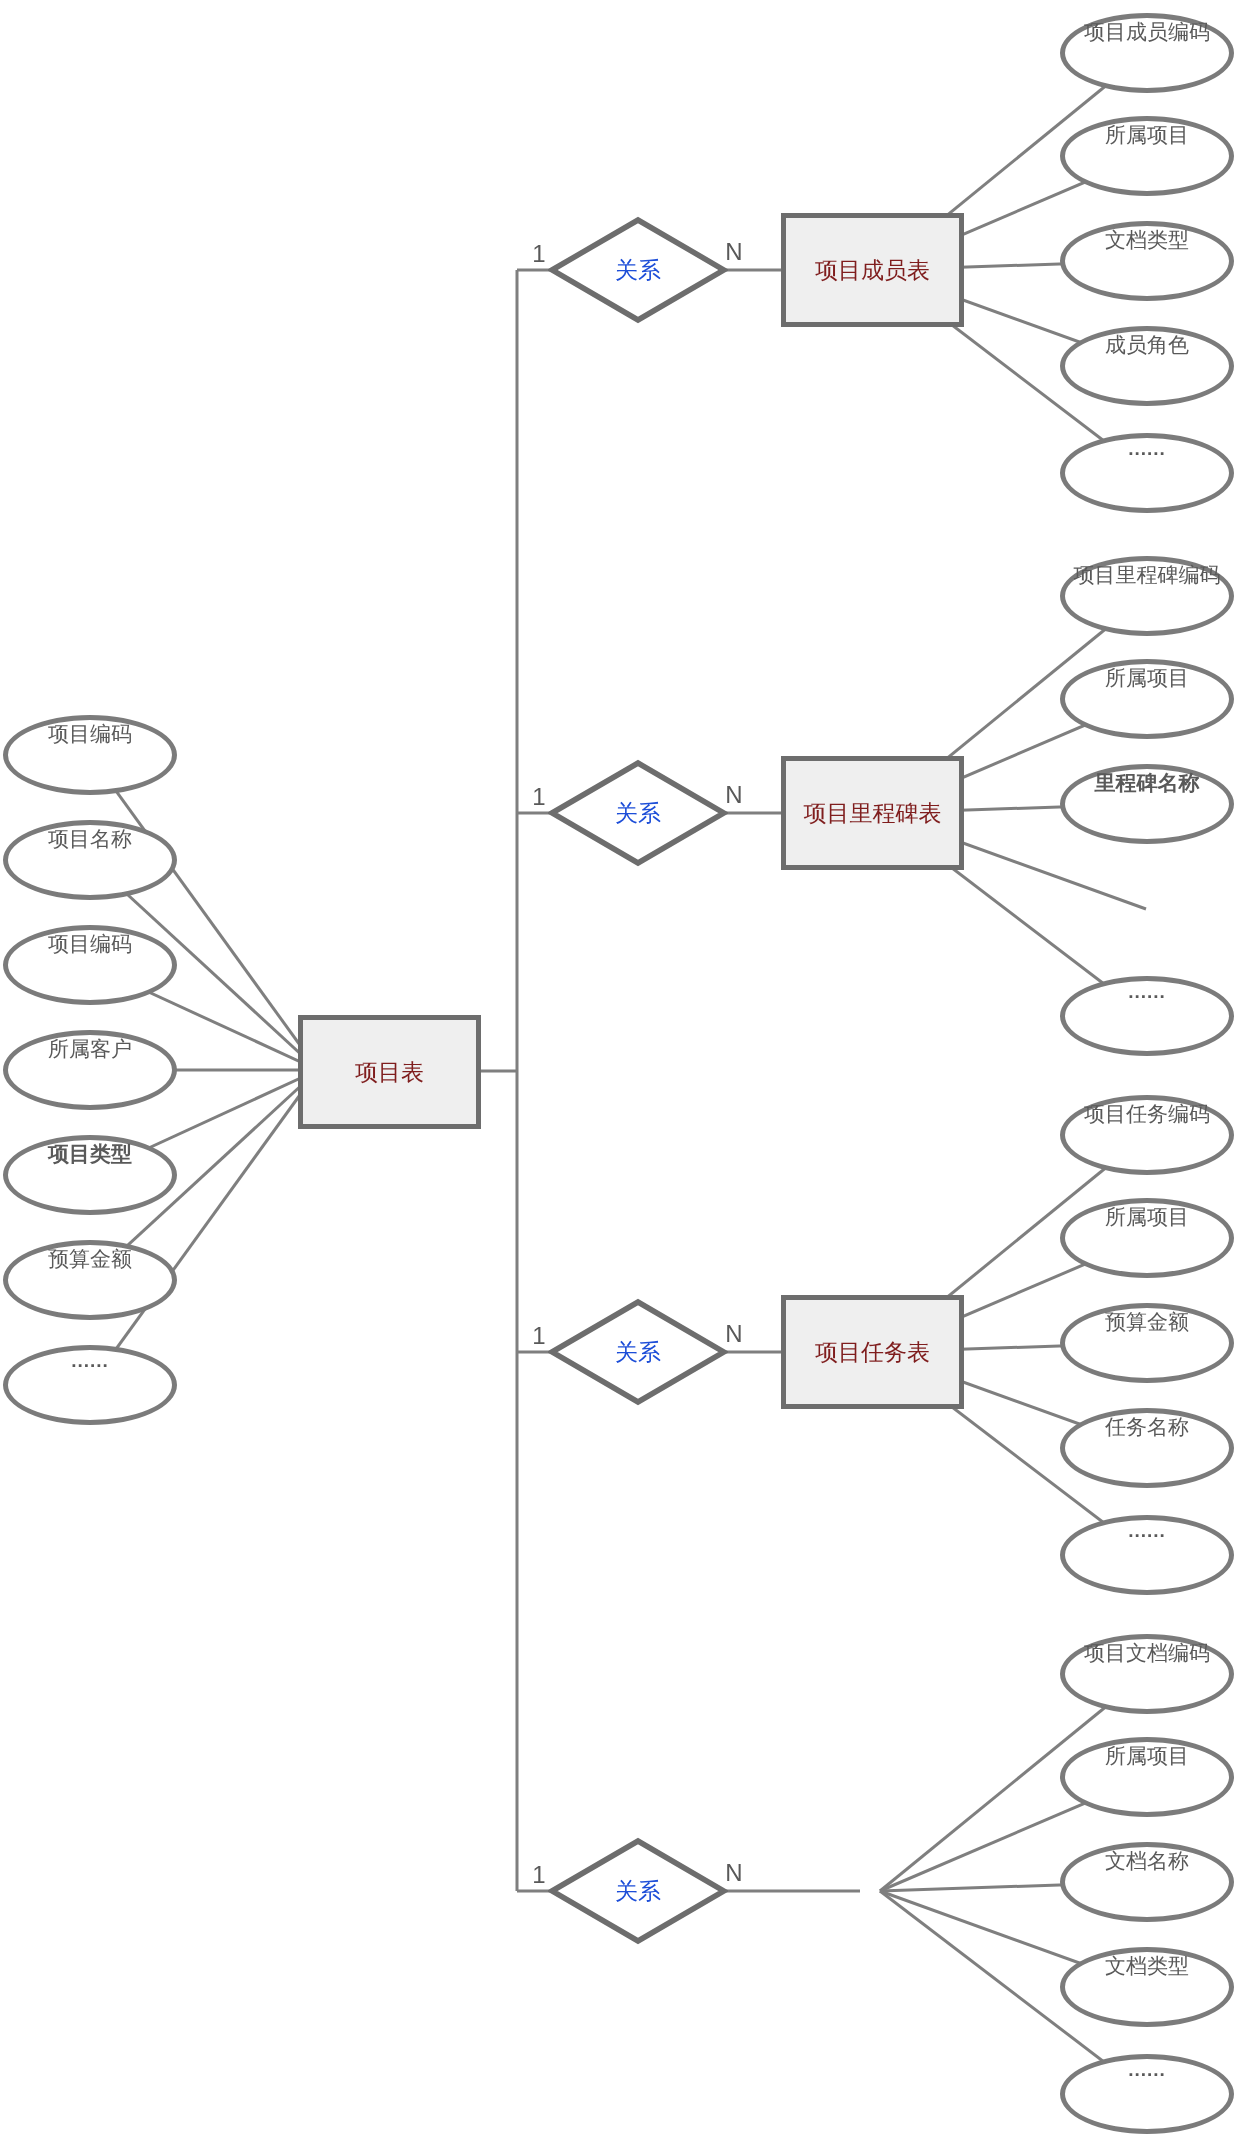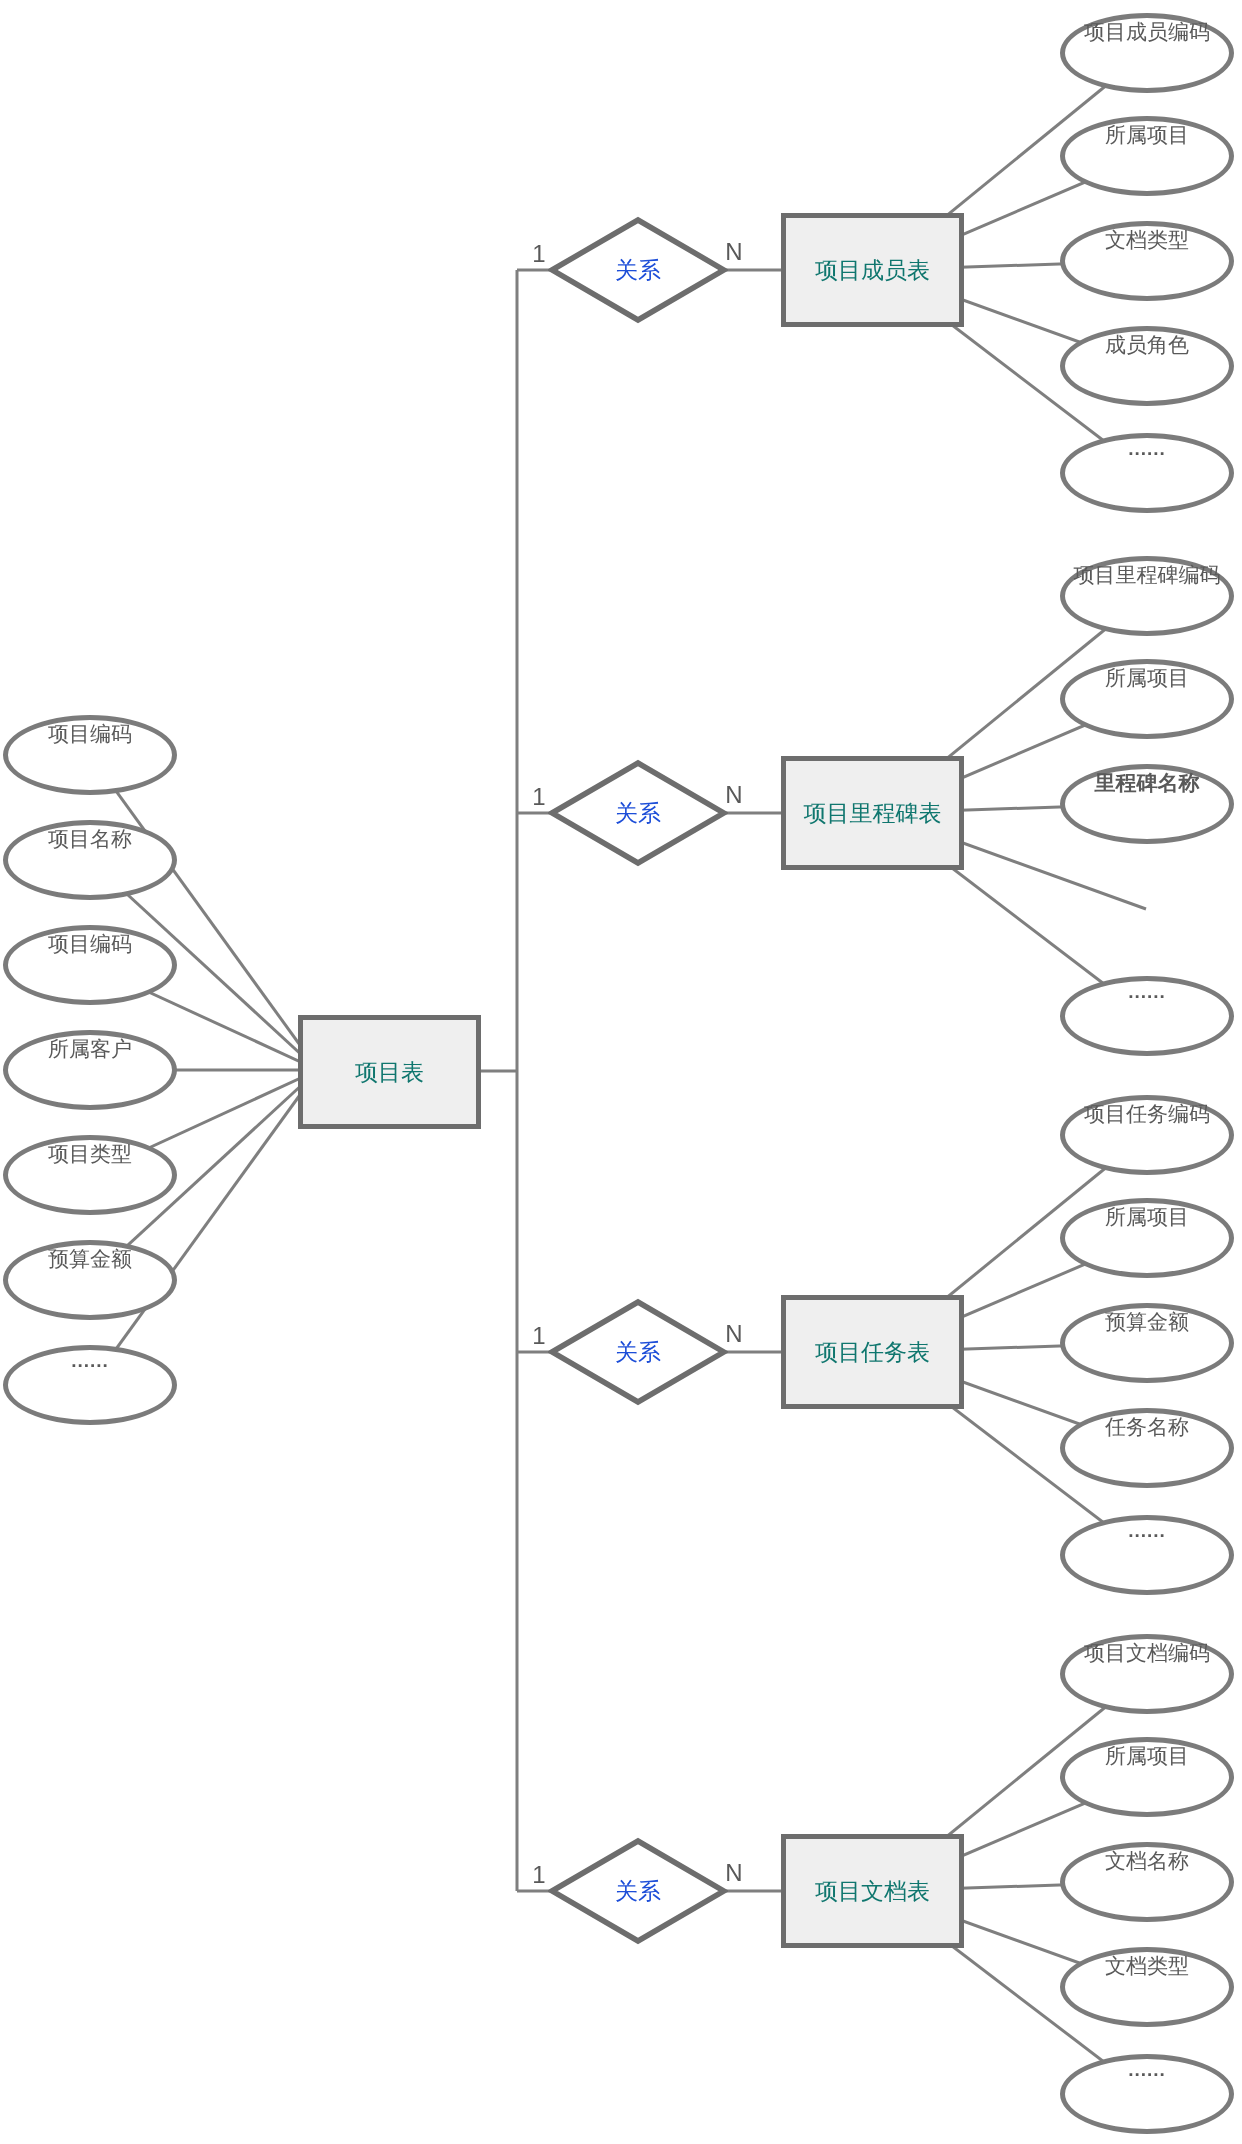--- a/index.html
+++ b/index.html
@@ -42,21 +42,21 @@
     box-sizing: border-box;
     border: 5px solid #6d6d6d;
     background: #efefef;
     display: flex;
     align-items: center;
     justify-content: center;
     z-index: 2;
   }
   .entity .lbl {
     font-size: 23px;
-    color: #0f766e;
+    color: #7f1d1d;
     white-space: nowrap;
     text-align: center;
   }
   .diamond {
     position: absolute;
     width: 180px;
     height: 110px;
     z-index: 2;
   }
   .diamond svg { position: absolute; left: 0; top: 0; }
@@ -140,21 +140,21 @@
     </div>
   <div class="ellipse" style="left:3px; top:820px;">
       <span class="lbl">项目名称</span>
     </div>
   <div class="ellipse" style="left:3px; top:925px;">
       <span class="lbl">项目编码</span>
     </div>
   <div class="ellipse" style="left:3px; top:1030px;">
       <span class="lbl">所属客户</span>
     </div>
-  <div class="ellipse" style="left:3px; top:1135px;">
+  <div class="ellipse" style="left:3px; top:1135px;font-weight:bold;">
       <span class="lbl">项目类型</span>
     </div>
   <div class="ellipse" style="left:3px; top:1240px;">
       <span class="lbl">预算金额</span>
     </div>
   <div class="ellipse" style="left:3px; top:1345px;">
       <span class="lbl dots">......</span>
     </div>
 
   <div class="entity" style="left:298px; top:1015px;">
@@ -240,23 +240,20 @@
     </div>
 
   <span class="card" style="left:524px; top:1863px; width:30px;">1</span>
   <div class="diamond" style="left:548px; top:1836px;">
     <svg width="180" height="110" viewBox="0 0 180 110">
       <polygon points="4,55 90,5 176,55 90,105" fill="#ffffff" stroke="#6d6d6d" stroke-width="5.5"></polygon>
     </svg>
     <span class="lbl">关系</span>
   </div>
   <span class="card" style="left:716px; top:1861px; width:36px;">N</span>
-  <div class="entity" style="left:781px; top:1834px;">
-    <span class="lbl">项目文档表</span>
-  </div>
   <div class="ellipse" style="left:1060px; top:1634px;">
       <span class="lbl">项目文档编码</span>
     </div>
   <div class="ellipse" style="left:1060px; top:1737px;">
       <span class="lbl">所属项目</span>
     </div>
   <div class="ellipse" style="left:1060px; top:1842px;">
       <span class="lbl">文档名称</span>
     </div>
   <div class="ellipse" style="left:1060px; top:1947px;">

